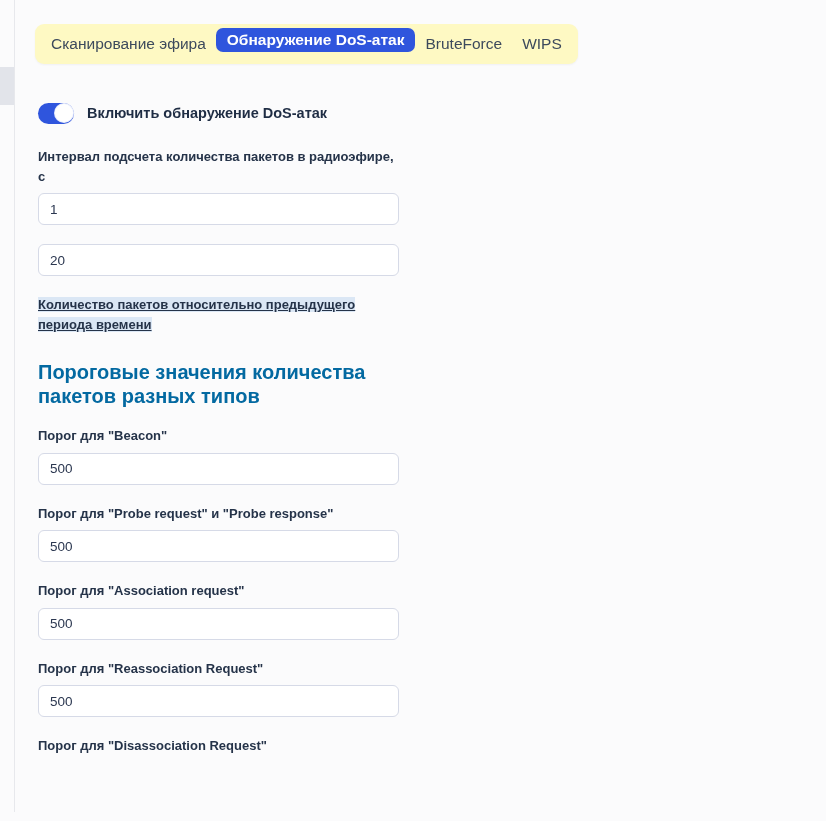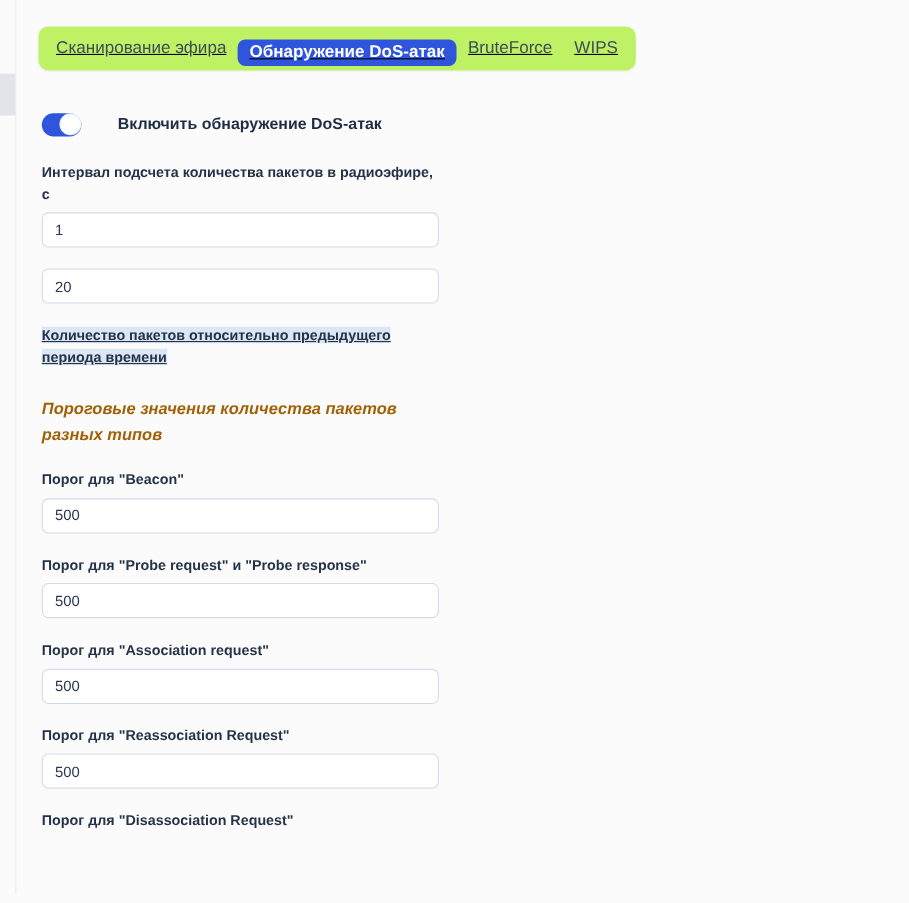--- a/index.html
+++ b/index.html
@@ -51,26 +51,25 @@
     height: 821px;
     background: #fbfbfc;
   }
 
   
   .tabbar {
     position: absolute;
     left: 20px;
     top: 24px;
     display: inline-flex;
-    align-items: flex-end;
-    background: #bef264;
+    align-items: flex-start;
+    background: #fef9c3;
     border-radius: 9px;
     padding: 4px 6px;
     box-shadow: 0 1px 2px rgba(32, 43, 71, 0.05);
-    text-decoration: underline;
   }
   .tab {
     font-size: 15.5px;
     line-height: 1;
     color: #3d4a5c;
     padding: 8px 10px;
     border-radius: 7px;
     white-space: nowrap;
     cursor: pointer;
     user-select: none;
@@ -88,21 +87,20 @@
     left: 23px;
     top: 100px;
     width: 400px;
   }
 
   .toggle-row {
     display: flex;
     align-items: center;
     height: 26px;
     margin-bottom: 21px;
-    gap: 20px;
   }
   .switch {
     position: relative;
     width: 36px;
     height: 21px;
     border-radius: 11px;
     background: #2f55dd;
     flex: 0 0 auto;
     cursor: pointer;
   }
@@ -148,27 +146,26 @@
     border-radius: 6px;
     background: #ffffff;
     font-family: "Liberation Sans", "DejaVu Sans", sans-serif;
     font-size: 13.5px;
     color: #2b3750;
     padding: 0 11px;
     outline: none;
   }
 
   .section-heading {
-    font-size: 15px;
-    font-weight: bold;
-    color: #a16207;
+    font-size: 20px;
+    font-weight: bold;
+    color: #0369a1;
     line-height: 24px;
     max-width: 350px;
     margin: 26px 0 18px 0;
-    font-style: italic;
   }
 </style>
 </head>
 <body>
 
 <div id="scroll-gutter">
   <div id="scroll-thumb"></div>
 </div>
 <div id="left-divider"></div>
 

